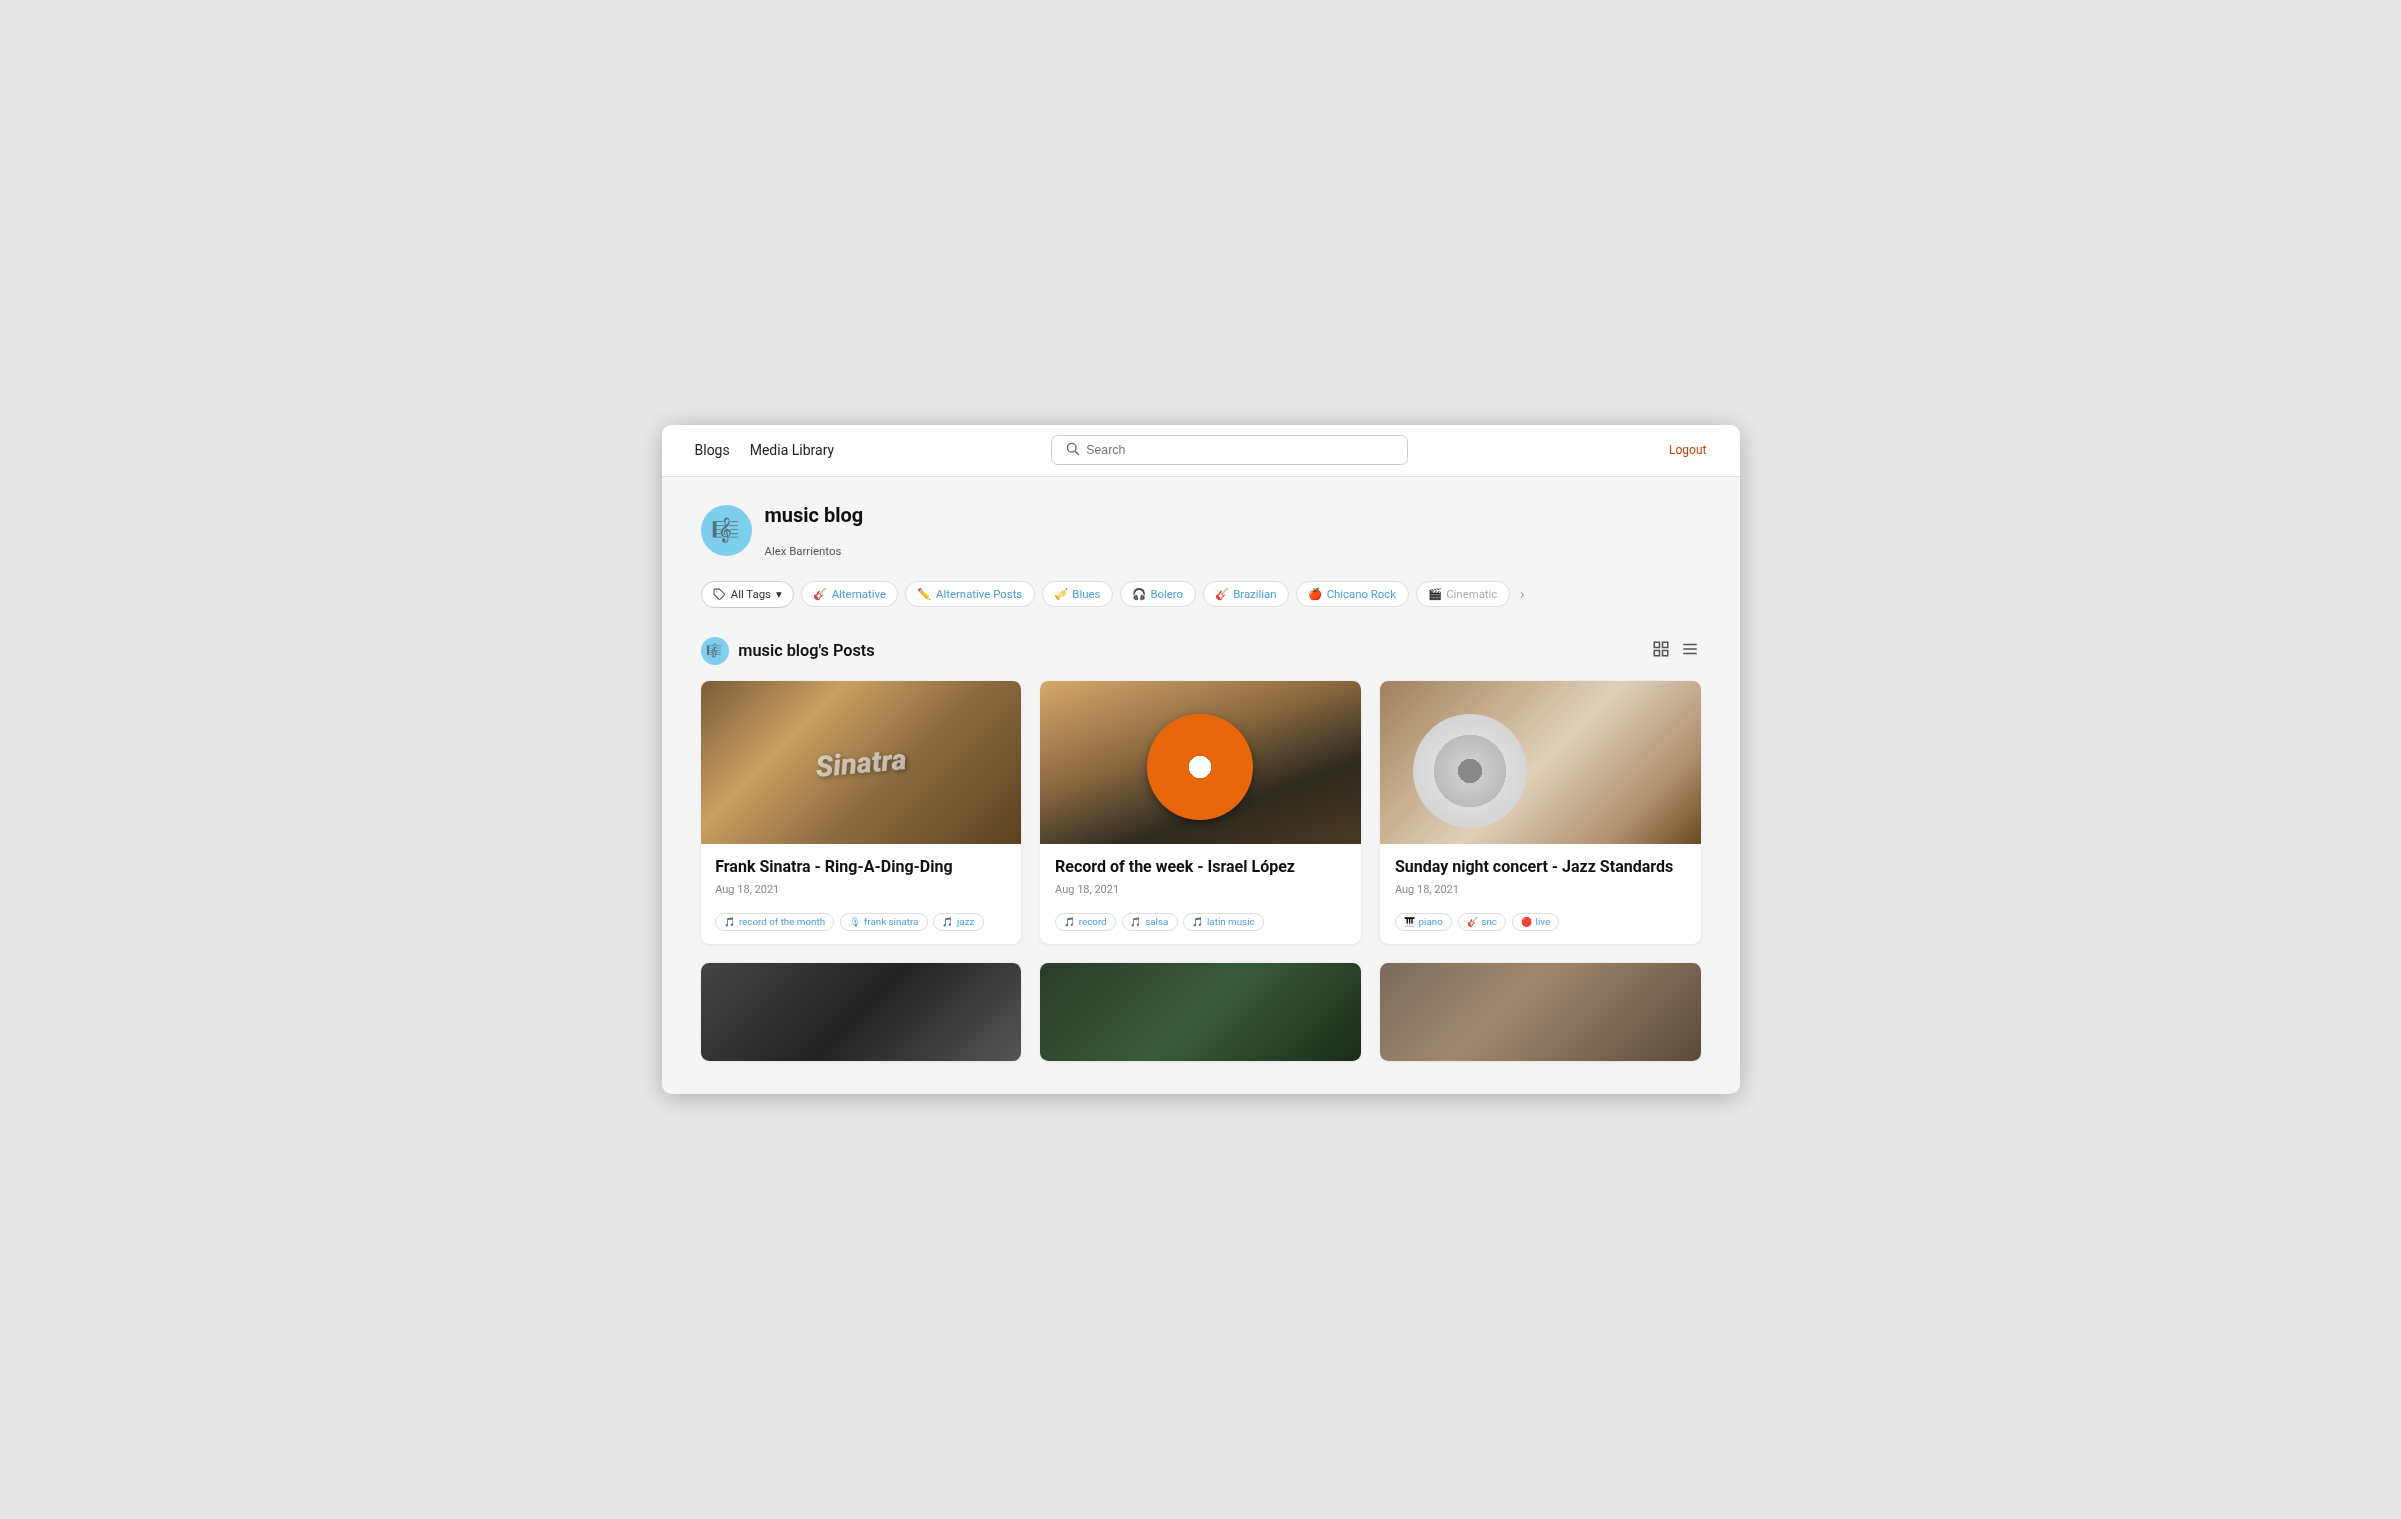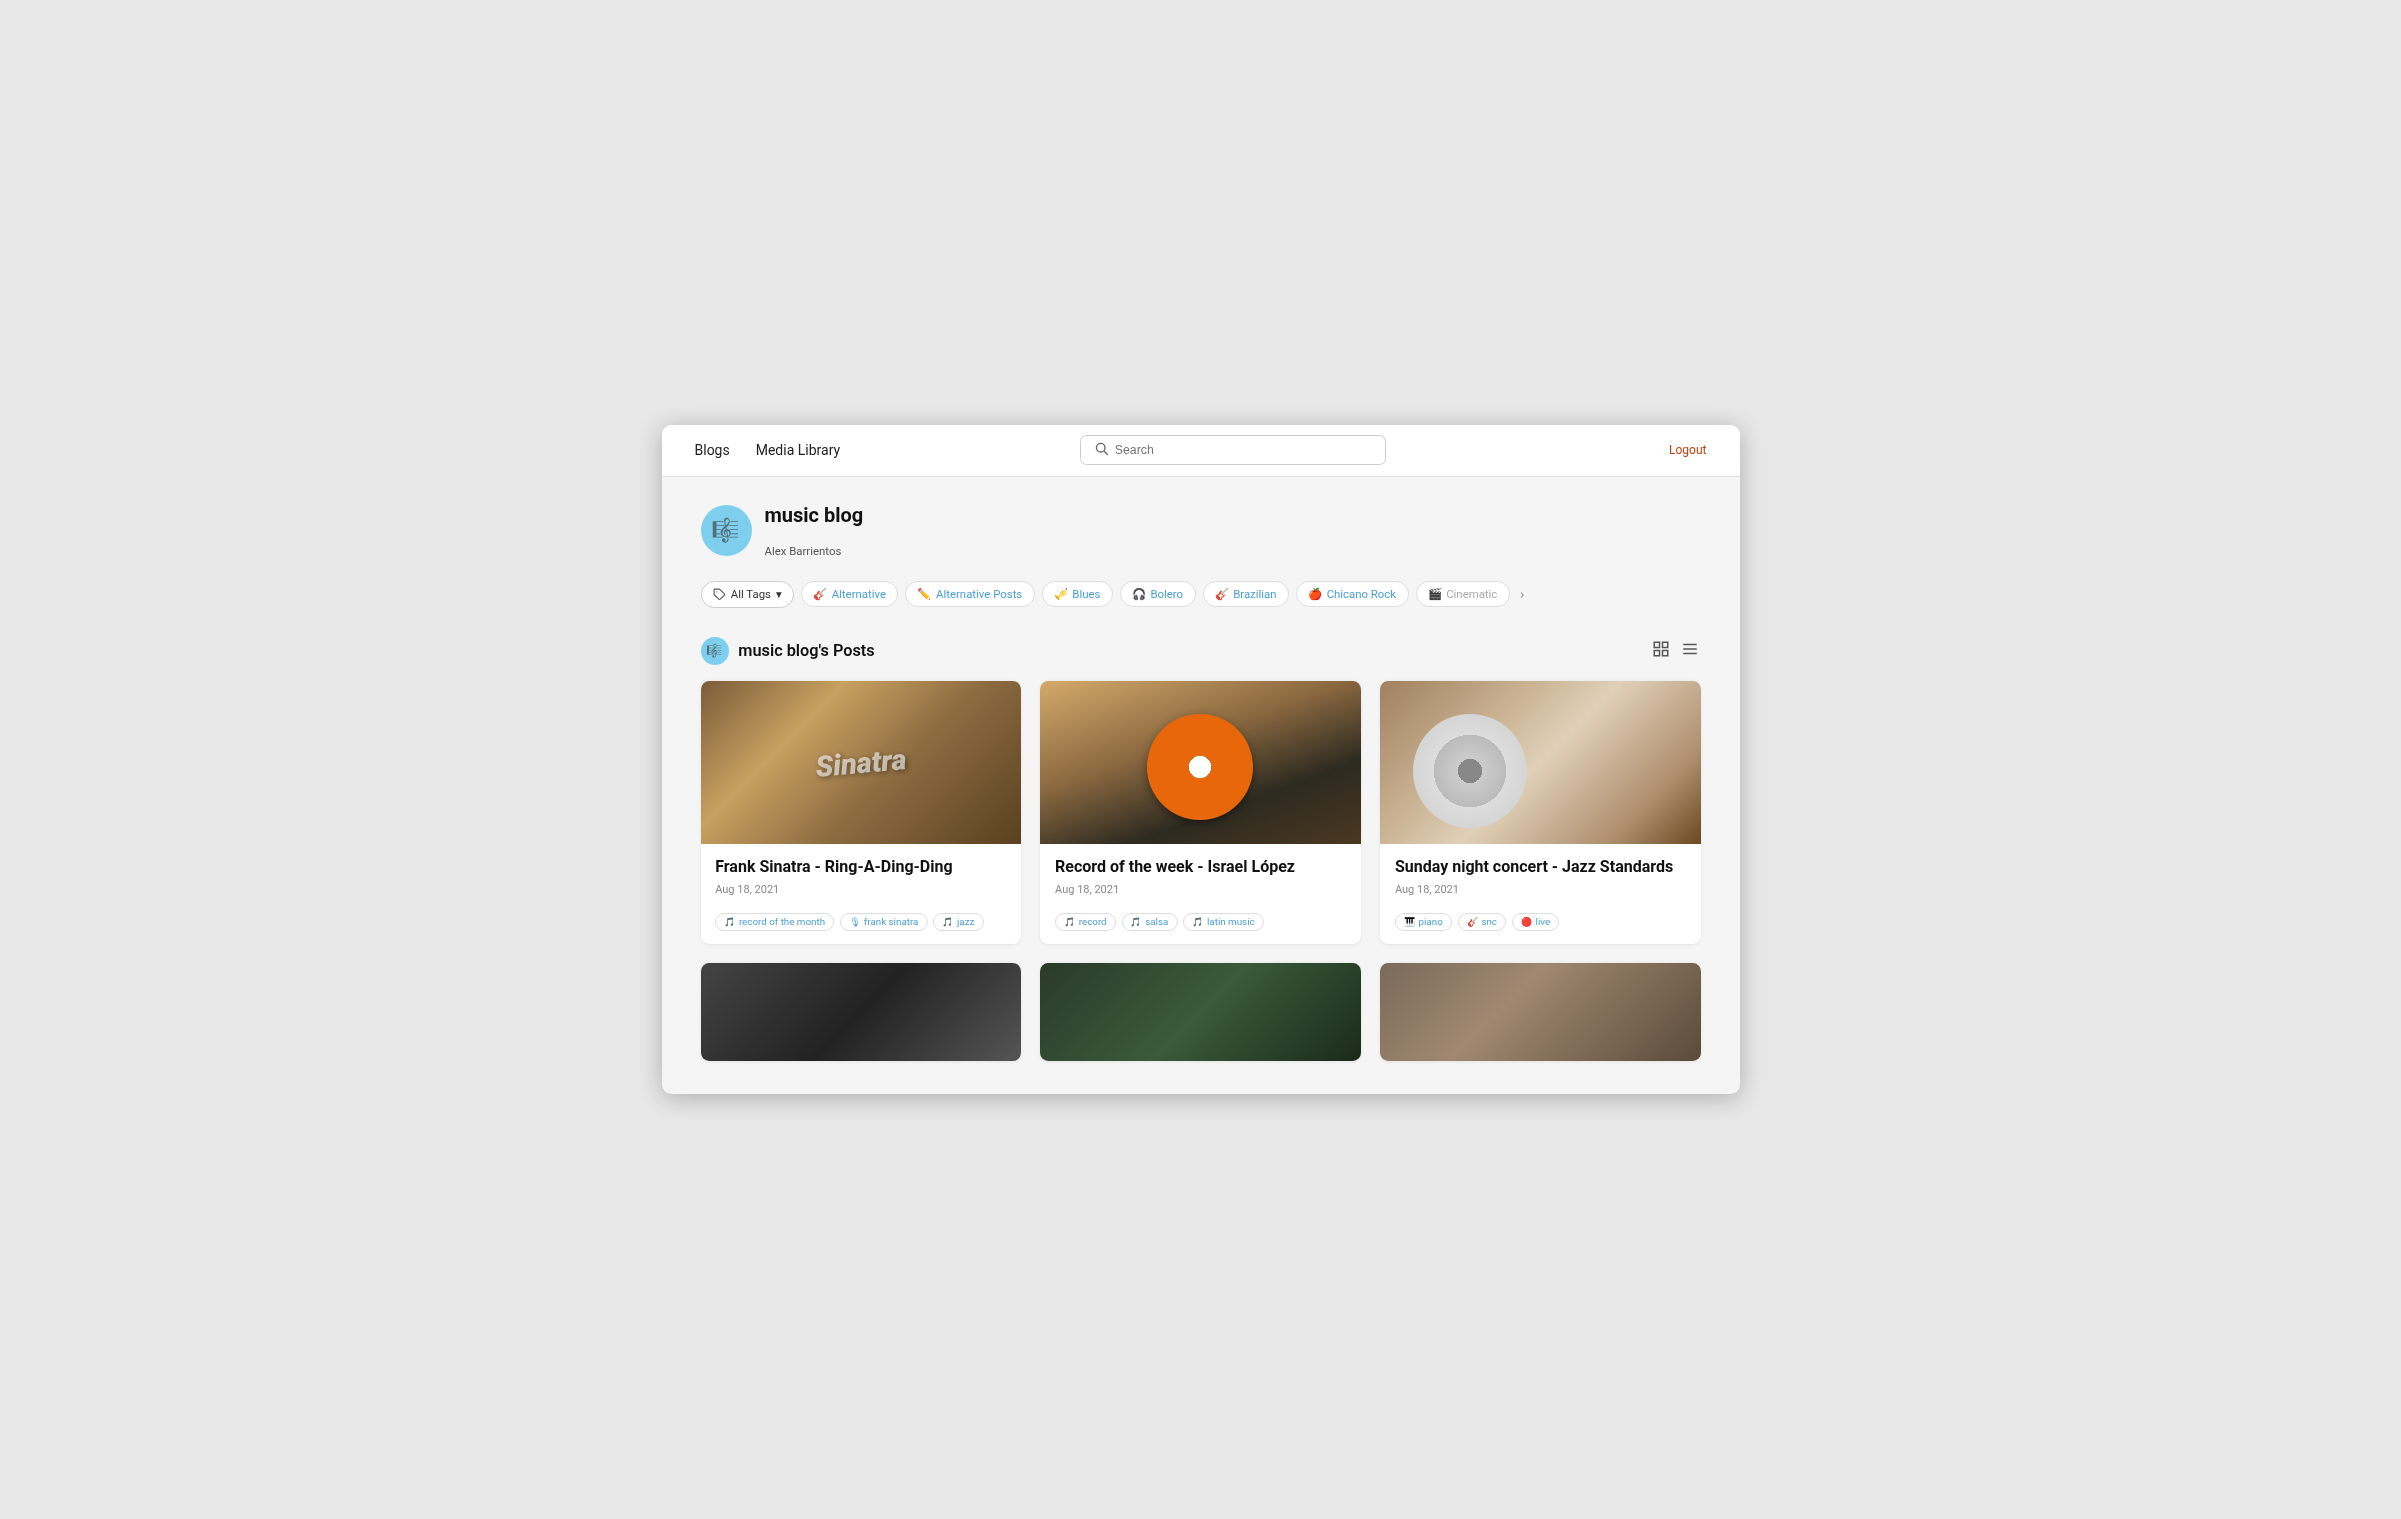--- a/index.html
+++ b/index.html
@@ -24,41 +24,41 @@
     .navbar {
       background: #fff;
       border-bottom: 0.8px solid #e0e0e0;
       display: flex;
       align-items: center;
       padding: 0 33px;
       height: 52px;
     }
     .nav-links {
       display: flex;
-      gap: 26px;
+      gap: 20px;
       align-items: flex-end;
     }
     .nav-link {
       font-size: 14px;
       color: #222;
       cursor: pointer;
       text-decoration: none;
     }
     .nav-search {
       flex: 1;
       display: flex;
       justify-content: center;
     }
     .search-box {
       display: flex;
       align-items: center;
       border: 1.2px solid #ccc;
       border-radius: 6.5px;
       padding: 4.9px 13px;
-      width: 306px;
+      width: 357px;
       background: #fff;
       gap: 6.5px;
     }
     .search-icon-svg { color: #666; flex-shrink: 0; }
     .search-input {
       border: none;
       outline: none;
       font-size: 12.3px;
       color: #333;
       width: 100%;

